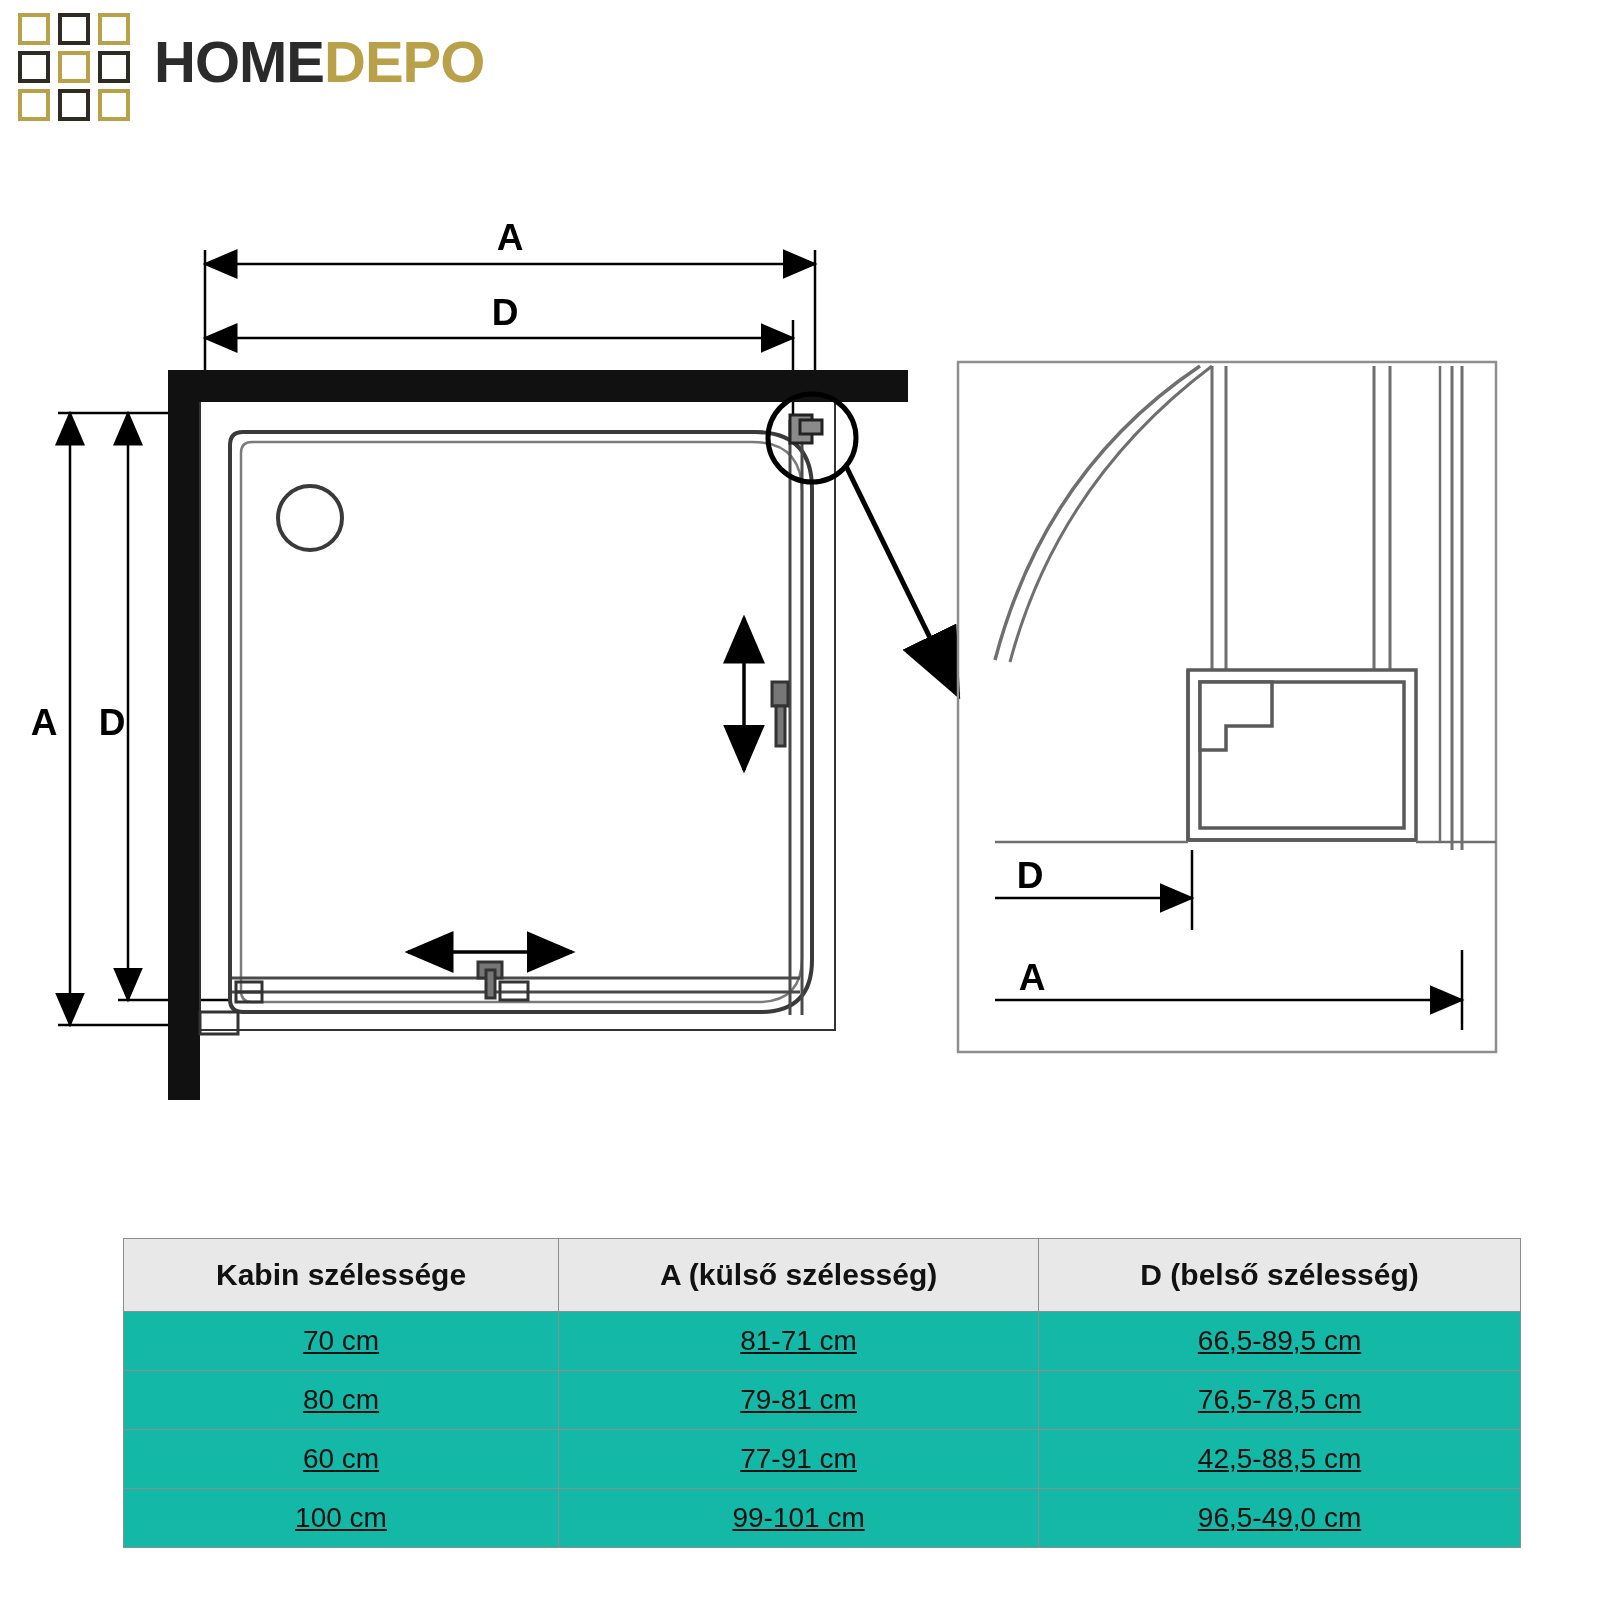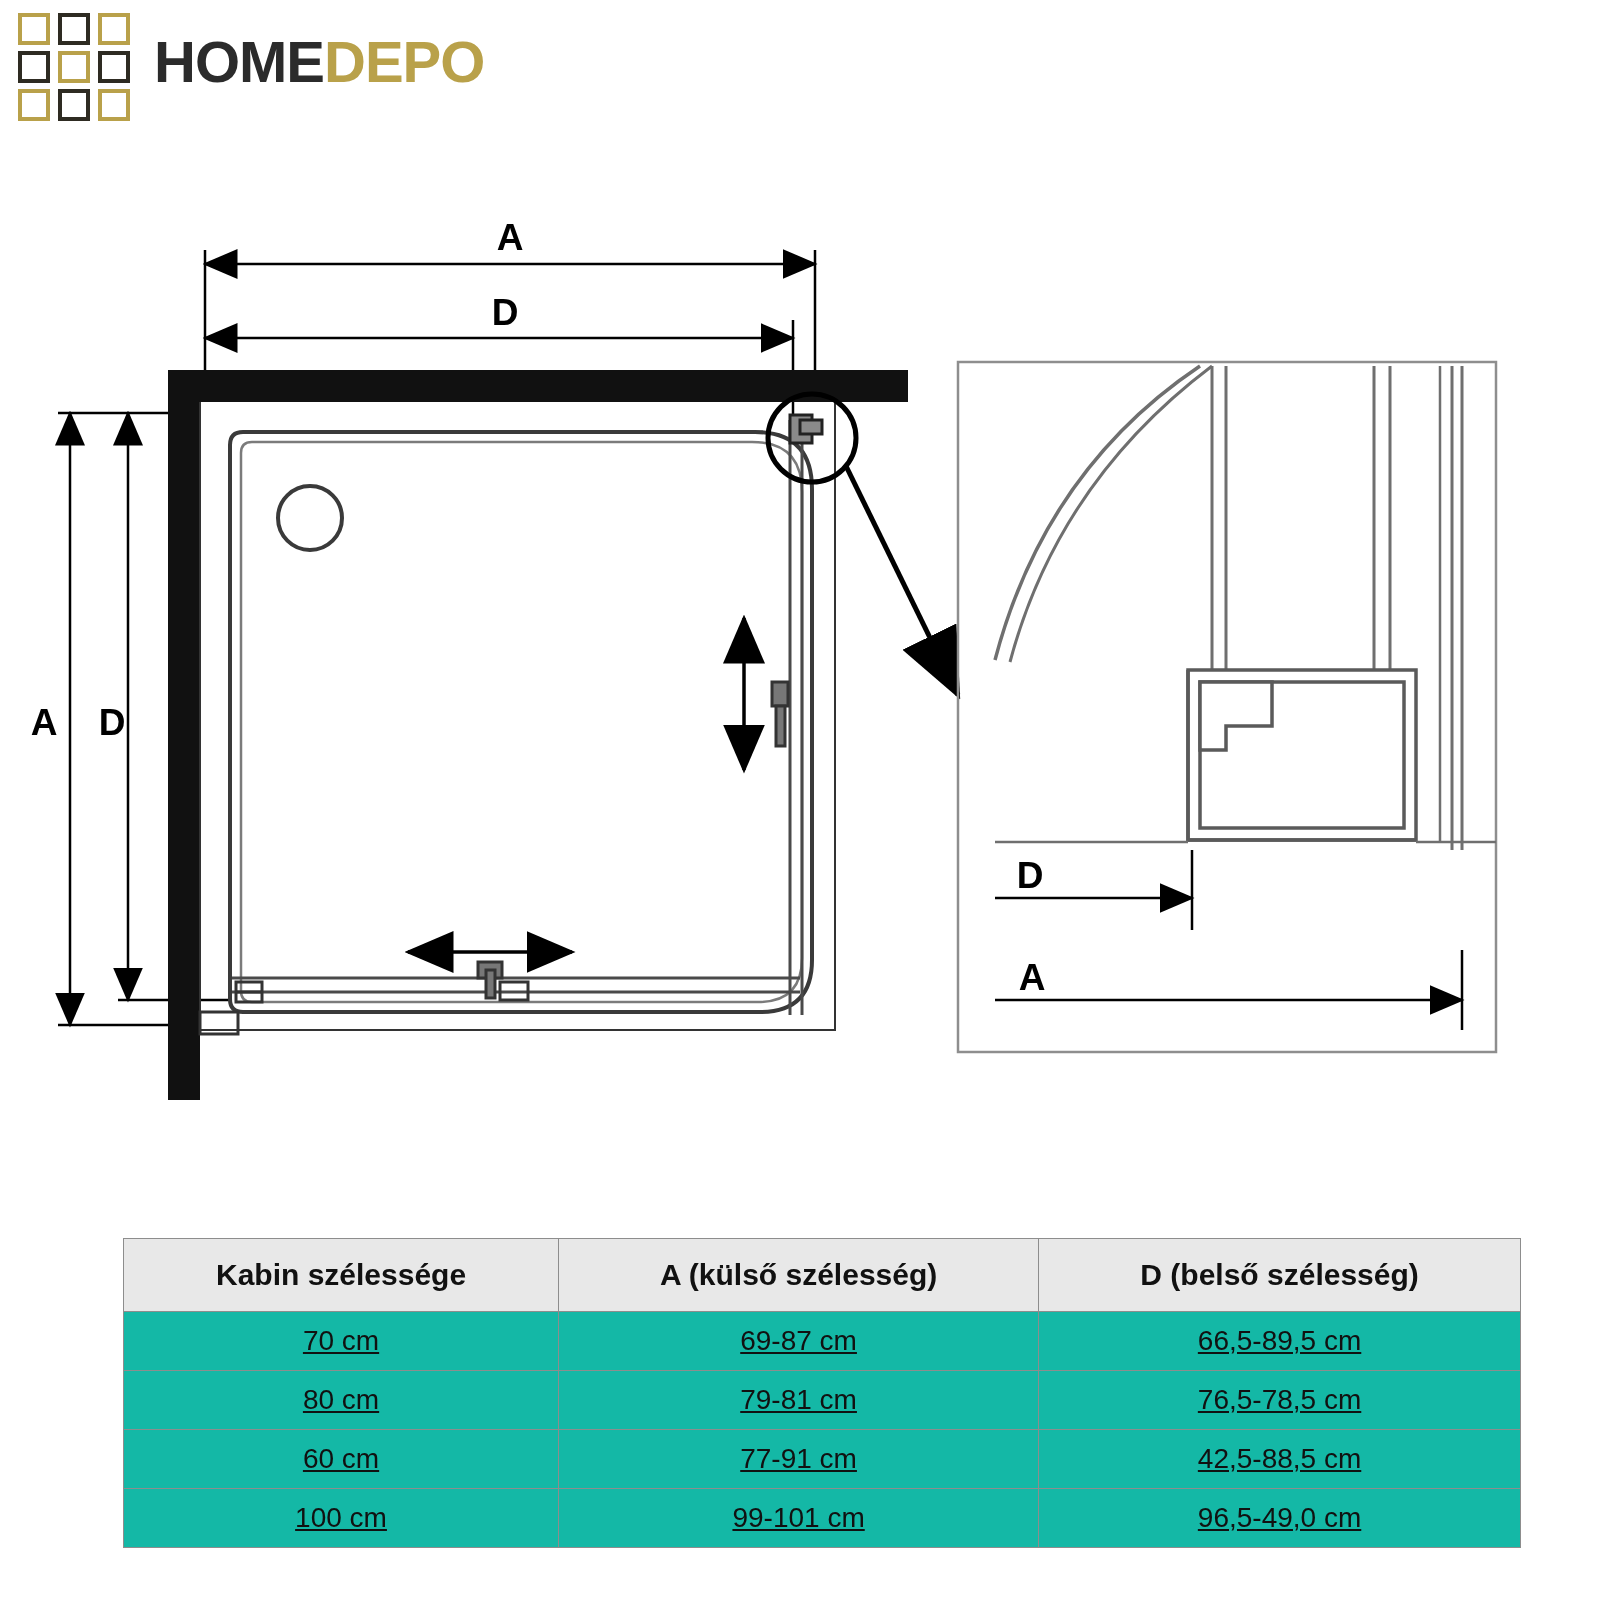--- a/index.html
+++ b/index.html
@@ -291,21 +291,21 @@
   <thead>
     <tr>
       <th>Kabin szélessége</th>
       <th>A (külső szélesség)</th>
       <th>D (belső szélesség)</th>
     </tr>
   </thead>
   <tbody>
     <tr>
       <td class="col-w">70 cm</td>
-      <td class="col-a">69-87 cm</td>
+      <td class="col-a">81-71 cm</td>
       <td class="col-d">66,5-89,5 cm</td>
     </tr>
     <tr>
       <td class="col-w">80 cm</td>
       <td class="col-a">79-81 cm</td>
       <td class="col-d">76,5-78,5 cm</td>
     </tr>
     <tr>
       <td class="col-w">60 cm</td>
       <td class="col-a">77-91 cm</td>

